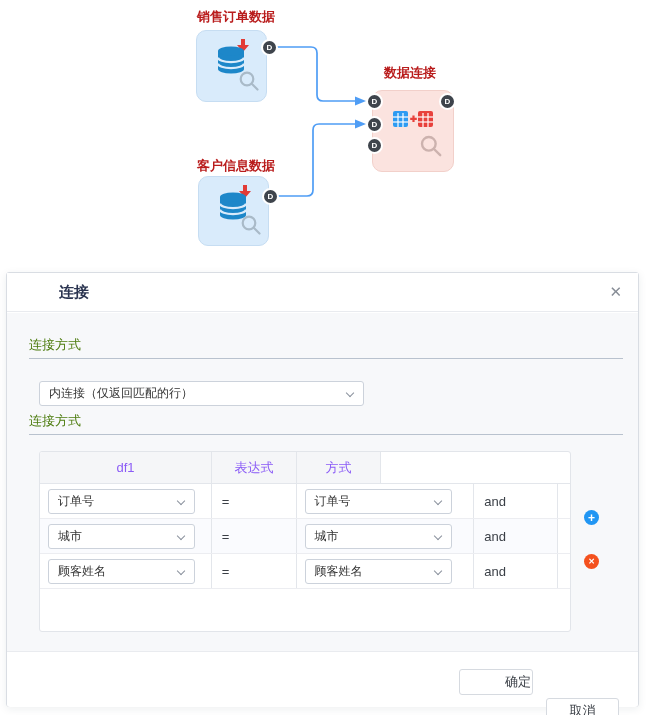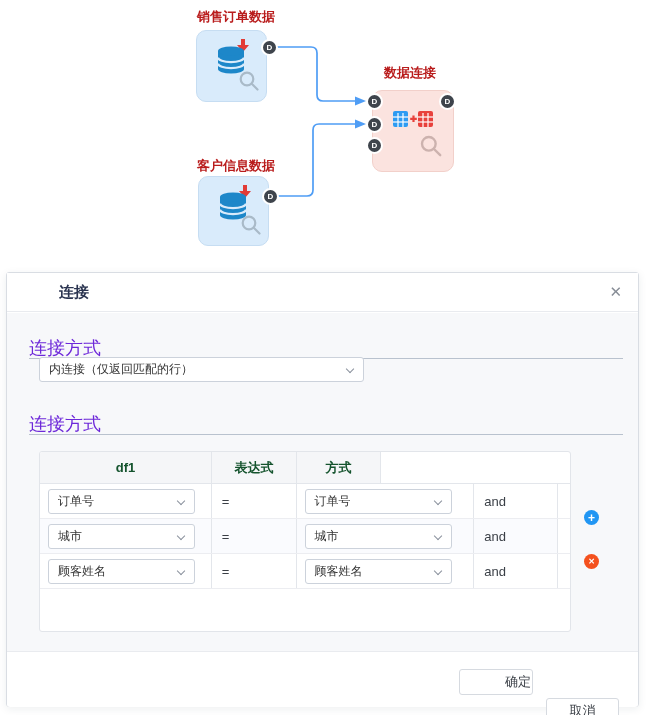--- a/index.html
+++ b/index.html
@@ -27,21 +27,21 @@
             background:#ffffff; border:1px solid #d9dde3; border-radius:3px;
             box-shadow:0 2px 8px rgba(31,45,61,.08); }
   .dlg-header { position:absolute; left:0; top:0; right:0; height:39px;
                 border-bottom:1px solid #e9ebef; background:#fff; }
   .dlg-title { position:absolute; left:16px; top:10px; font-size:15px;
                font-weight:bold; color:#2a3450;margin-left:36px; }
   .dlg-close { position:absolute; right:16px; top:9px; font-size:15px;
                color:#878d96; cursor:pointer; line-height:20px; }
   .dlg-body { position:absolute; left:0; top:40px; right:0; height:338px;
               background:#f7f8fa; }
-  .sec-label { position:absolute; left:22px; font-size:18px; color:#6d28d9; }
+  .sec-label { position:absolute; left:22px; font-size:13px; color:#4d7c0f; }
   .sec-line { position:absolute; left:22px; width:594px; height:1px; background:#b9c2ce; }
 
   .select { position:absolute; background:#fff; border:1px solid #ccd2db;
             border-radius:3px; height:25px; font-size:12px; color:#333;
             display:flex; align-items:center; padding:0 22px 0 9px; cursor:pointer; }
   .chev { position:absolute; right:10px; top:8px; width:6px; height:6px;
           border-right:1.4px solid #8a919d; border-bottom:1.4px solid #8a919d;
           transform:rotate(45deg); }
 
   
@@ -50,21 +50,21 @@
   .t-row { display:flex; width:100%; }
   .t-row.head { height:32px; border-bottom:1px solid #e3e6eb; }
   .t-row.data { height:35px; border-bottom:1px solid #ecedf1;align-items:flex-end; }
   .t-row.data.alt .cell { background:#fafbfe; }
   .cell { position:relative; height:100%; border-right:1px solid #e3e6eb;
           display:flex; align-items:center; }
   .cell.c1 { width:172px; } .cell.c2 { width:85px; }
   .cell.c3 { width:178px; } .cell.c4 { width:84px; }
   .cell.gutter { width:12px; border-right:none; background:#fff !important; }
   .head .cell { background:#f5f6f8; justify-content:center; font-size:13px;
-                font-weight:bold; color:#14532d; }
+                font-weight:normal; color:#8b5cf6; }
   .cell .select { position:relative; margin-left:8px; width:147px; }
   .cell-text { font-size:13px; color:#3a3f46; padding-left:10px; }
 
   .round-btn { position:absolute; width:15px; height:15px; border-radius:50%;
                color:#fff; display:flex; align-items:center; justify-content:center;
                cursor:pointer; }
   .add-btn { left:577px; top:237px; background:#2196f3; font-size:12px; font-weight:bold; line-height:1;}
   .del-btn { left:577px; top:281px; background:#f4511e; font-size:8px; font-weight:bold; }
 
   .dlg-footer { position:absolute; left:0; top:378px; right:0; height:56px;
@@ -171,21 +171,21 @@
     <div class="dlg-header">
       <span class="dlg-title">连接</span>
       <span class="dlg-close">✕</span>
     </div>
 
     <div class="dlg-body"></div>
 
     <div class="sec-label" style="top:63px;">连接方式</div>
     <div class="sec-line" style="top:85px;"></div>
 
-    <div class="select" style="left:32px; top:84px; width:325px;">
+    <div class="select" style="left:32px; top:108px; width:325px;">
       <span>内连接（仅返回匹配的行）</span>
       <span class="chev"></span>
     </div>
 
     <div class="sec-label" style="top:139px;">连接方式</div>
     <div class="sec-line" style="top:161px;"></div>
 
     <div class="cond-table">
       <div class="t-row head">
         <div class="cell c1">df1</div>

